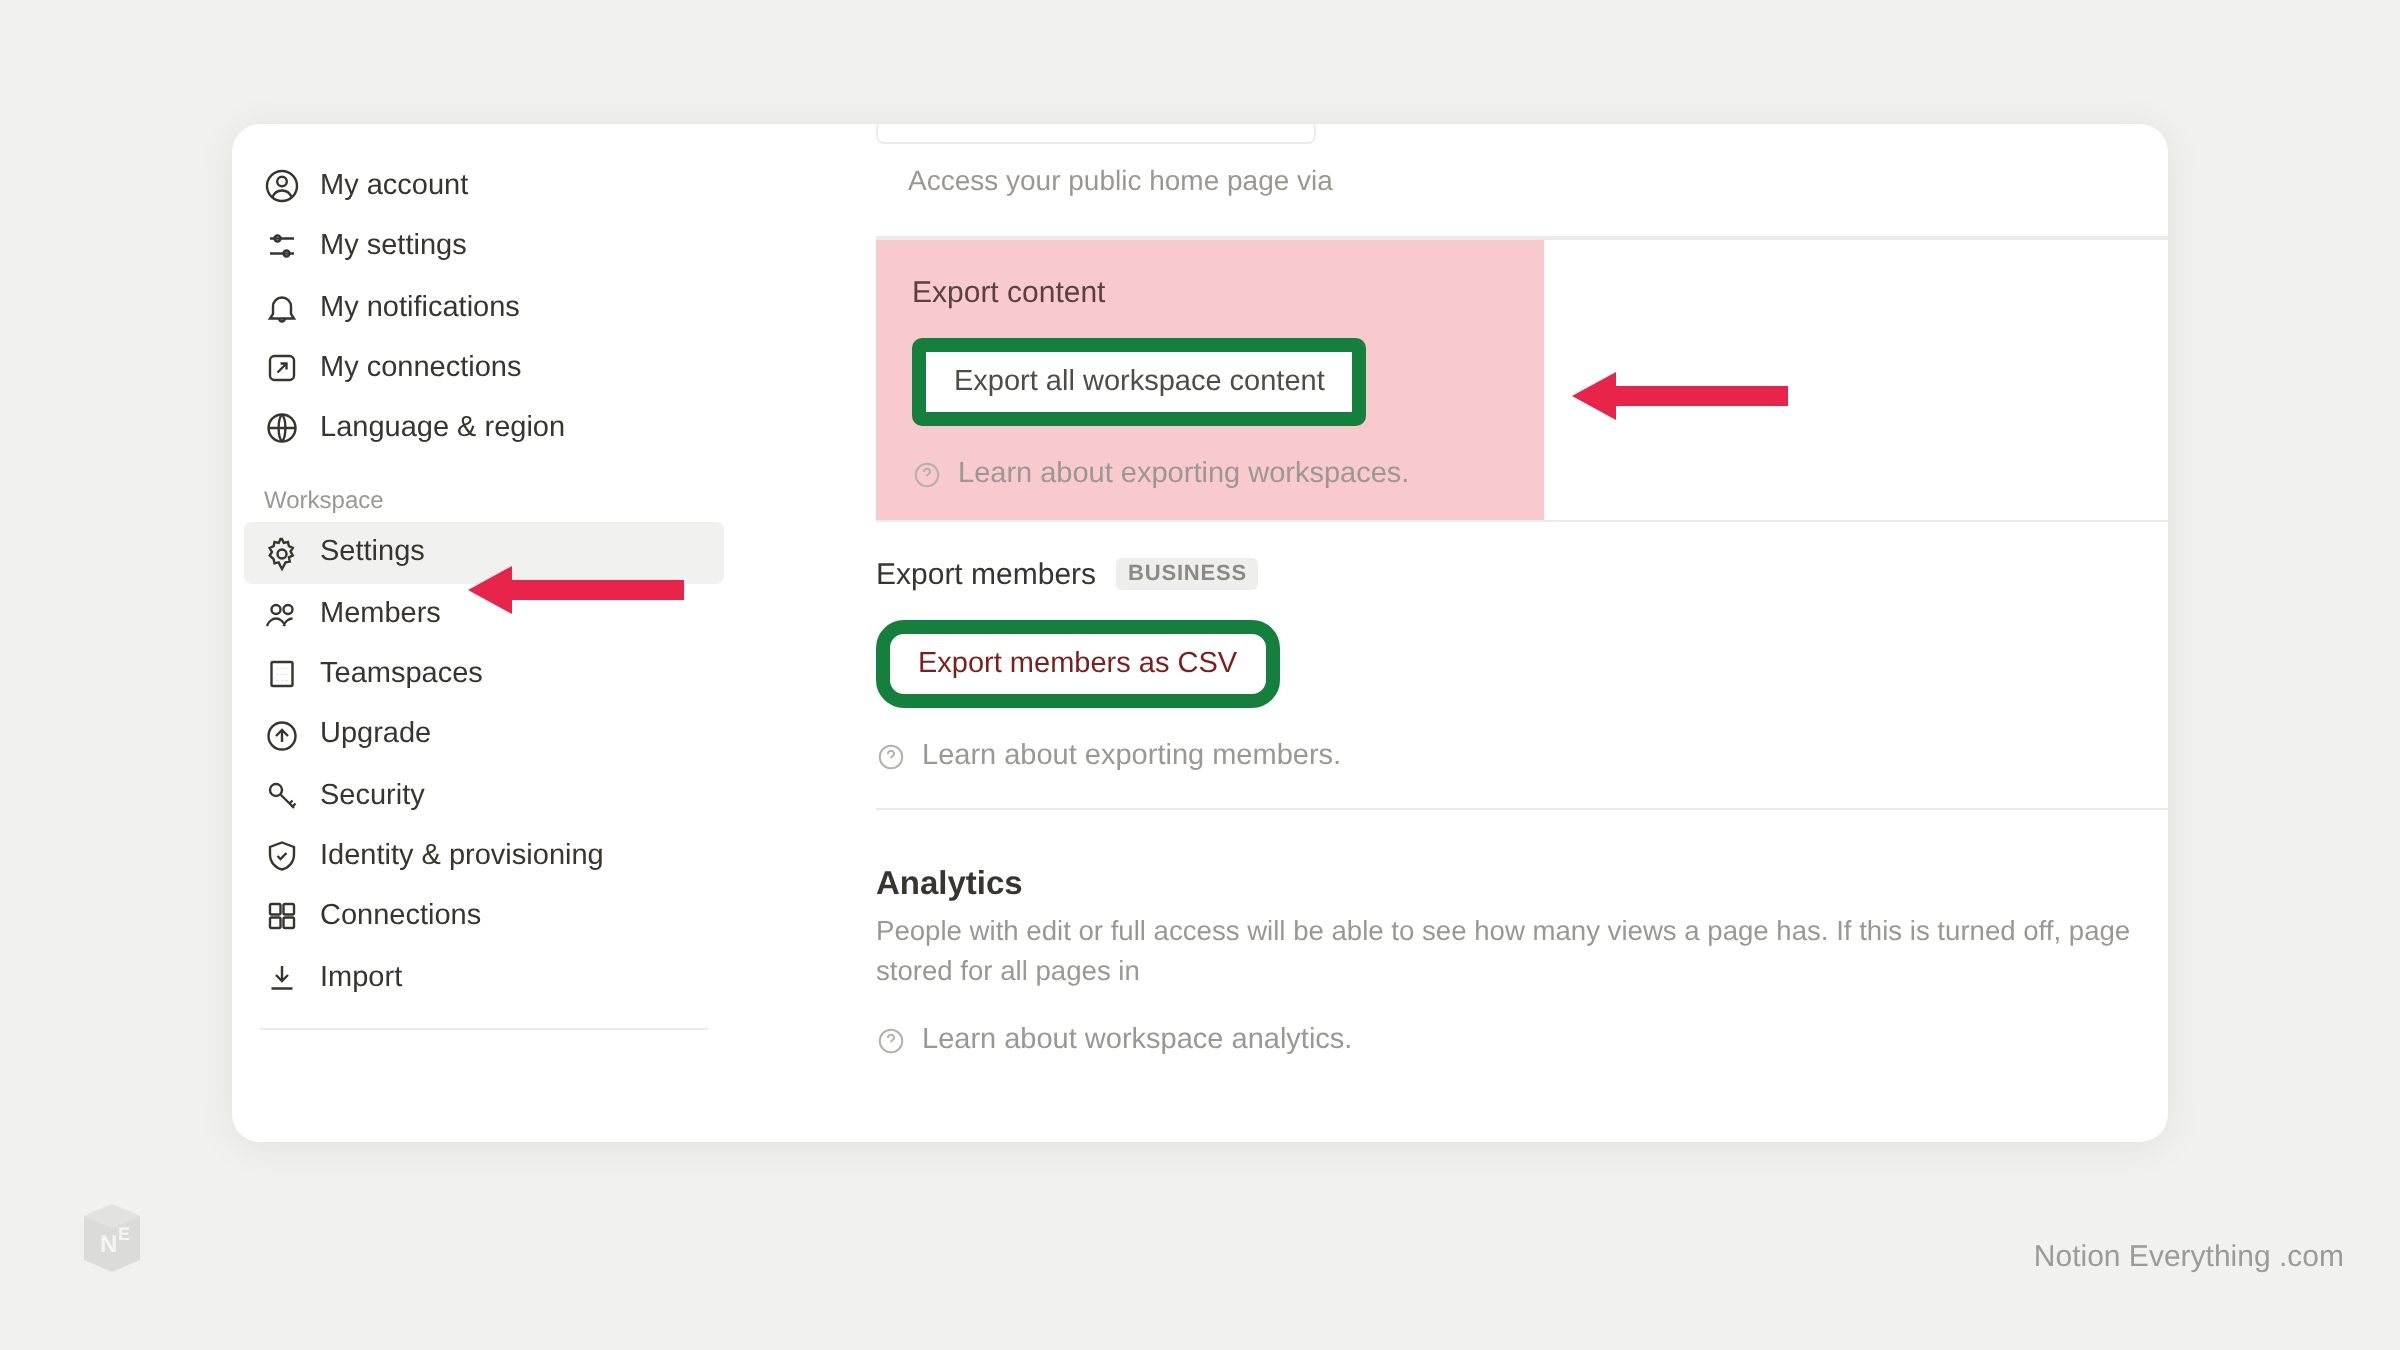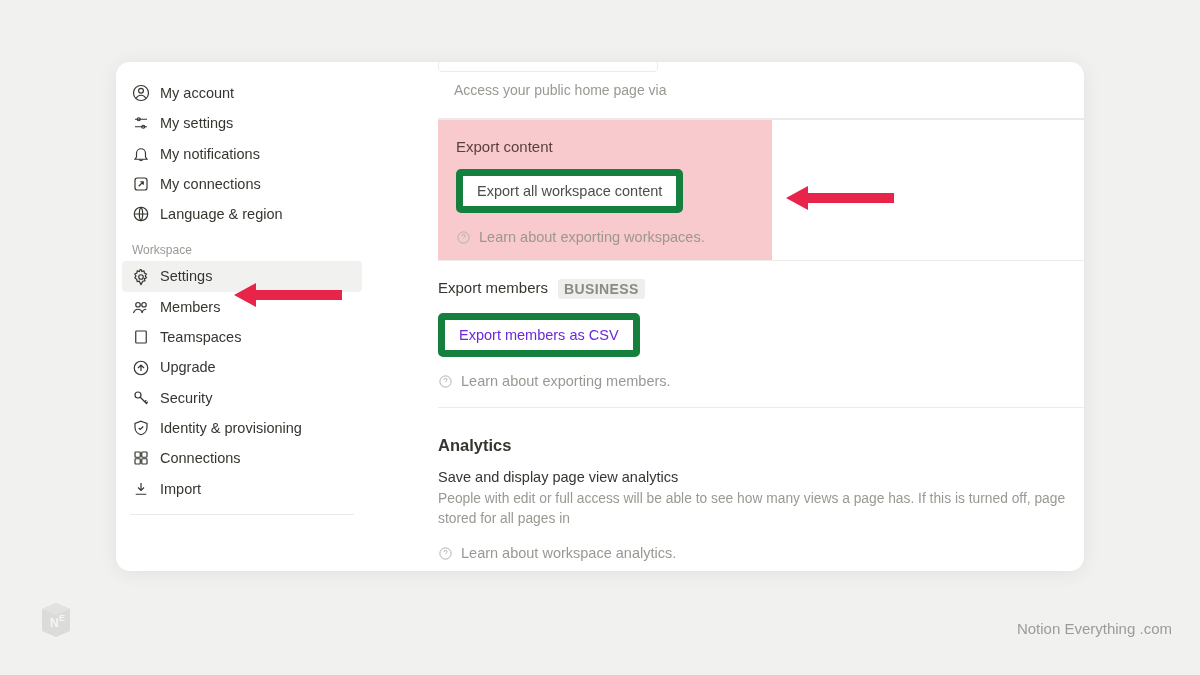--- a/index.html
+++ b/index.html
@@ -114,38 +114,38 @@
     display: inline-block;
     border: 7px solid #15803d;
     background: #fff;
     border-radius: 5px;
     padding: 7px 14px;
     font-size: 14.5px;
     color: #4e4d49;
     margin-top: 14px;
     cursor: pointer;
   }
-  .btn.disabled { color: #6d28d9; cursor: default; }
+  .btn.disabled { color: #7f1d1d; cursor: default; border-radius: 14px; }
   .learn-line {
     display: flex;
     align-items: center;
     gap: 8px;
     font-size: 14.5px;
     color: #9a9892;
     margin-top: 16px;
   }
   .learn-line .q-icon {
     width: 15px; height: 15px;
     display:flex; align-items:center; justify-content:center;
   }
   .learn-line .q-icon svg { width: 15px; height: 15px; stroke: #b2b1ad; fill: none; stroke-width: 1.6; }
   .members-section { padding: 18px 0 0 0; width: 700px; }
   .title-row { display: flex; align-items: flex-start; gap: 10px; }
   .badge {
-    font-size: 14px;
+    font-size: 11px;
     font-weight: 600;
     letter-spacing: 0.4px;
     background: #eeeeec;
     color: #8b8a85;
     border-radius: 3px;
     padding: 2px 6px;
   }
   .analytics-section { padding: 28px 0 0 0; width: 700px; }
   .analytics-title { font-size: 16.5px; font-weight: 600; color: #37352f; }
   .analytics-sub {
@@ -380,21 +380,20 @@
                 <path d="M9.5 9.5a2.5 2.5 0 015 0c0 1.5-2.5 2-2.5 3.5M12 17h.01"></path>
               </svg>
           </span>
           <span>Learn about exporting members.</span>
         </div>
         <hr class="section-divider" style="margin-top:18px">
       </div>
 
       <div class="analytics-section">
         <div class="analytics-title">Analytics</div>
-        <div class="analytics-sub">Save and display page view analytics</div>
         <div class="analytics-desc">
           <span>People with edit or full access will be able to see how many views a page has. If this is turned off, page</span><br>
           <span>stored for all pages in </span><span class="workspace-name"></span>
         </div>
         <div class="learn-line">
           <span class="q-icon">
             <svg viewBox="0 0 24 24">
                 <circle cx="12" cy="12" r="9"></circle>
                 <path d="M9.5 9.5a2.5 2.5 0 015 0c0 1.5-2.5 2-2.5 3.5M12 17h.01"></path>
               </svg>

